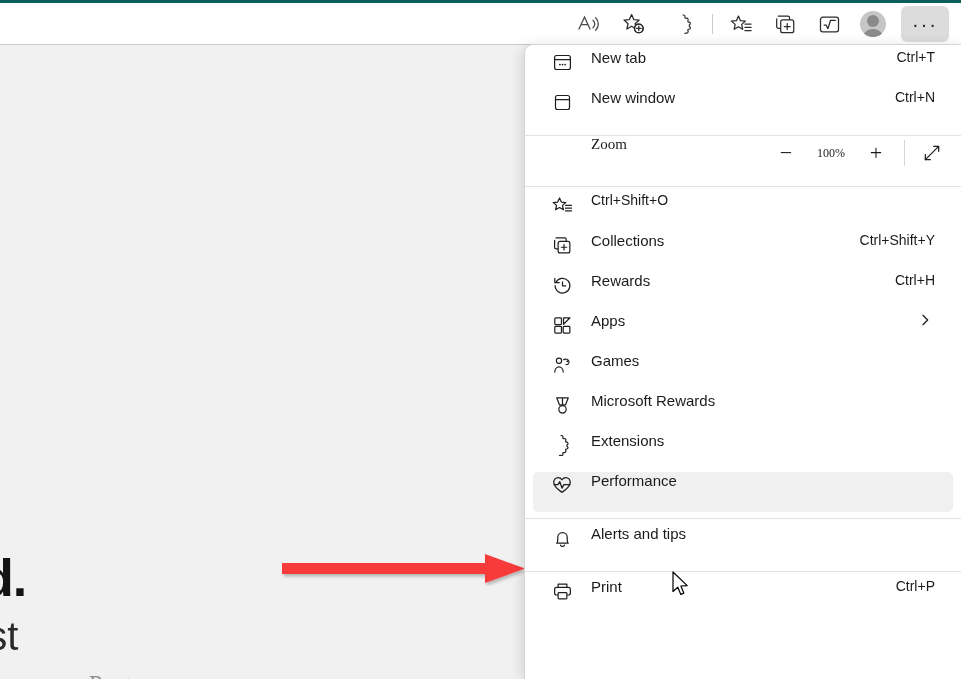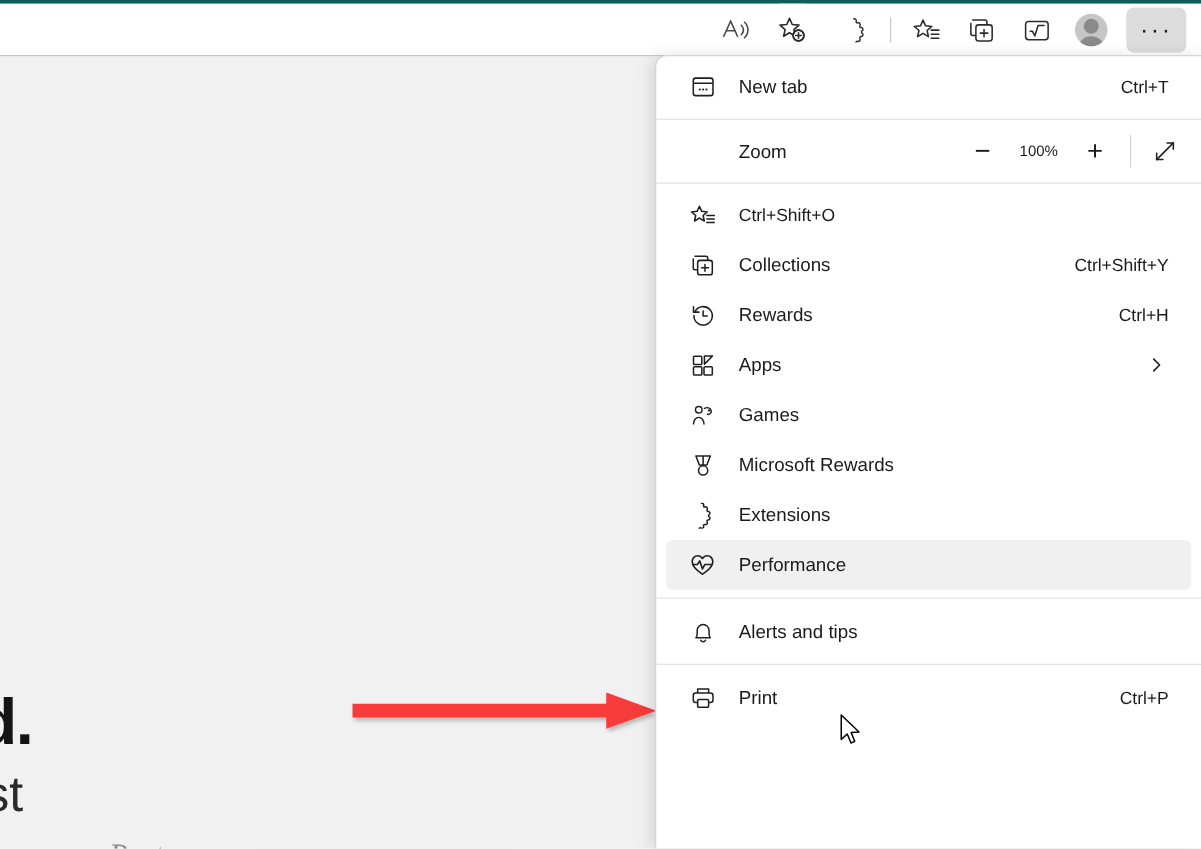--- a/index.html
+++ b/index.html
@@ -160,21 +160,21 @@
     border-bottom: none;
     border-radius: 9px 0 0 0;
     box-shadow: -2px 2px 14px rgba(0,0,0,0.13);
     box-sizing: border-box;
     overflow: hidden;
   }
   .menu-row {
     position: relative;
     height: 40px;
     display: flex;
-    align-items: center;
+    align-items: flex-start;
     padding: 0 14px 0 16px;
     margin: 0 8px;
     border-radius: 5px;
     box-sizing: border-box;
   }
   .menu-row.selected { background: #f0f0f0; }
   .mi-icon {
     width: 26px;
     min-width: 26px;
     height: 26px;
@@ -206,24 +206,25 @@
     height: 1px;
     background: #e2e2e2;
     margin: 0;
   }
 
   
   .zoom-row {
     position: relative;
     height: 50px;
     display: flex;
-    align-items: center;
+    align-items: flex-start;
     padding: 0 0 0 16px;
     margin: 0 8px;
     box-sizing: border-box;
+    font-family: Liberation Serif, serif;
   }
   .zoom-label {
     font-size: 15px;
     color: #1b1b1b;
     margin-left: 42px;
     flex: 1;
   }
   .zoom-ctl {
     display: flex;
     align-items: center;
@@ -358,20 +359,30 @@
           <path d="M3 8.6 H21"></path>
           <circle cx="9" cy="14.4" r="1" fill="#1f1f1f" stroke="none"></circle>
           <circle cx="12" cy="14.4" r="1" fill="#1f1f1f" stroke="none"></circle>
           <circle cx="15" cy="14.4" r="1" fill="#1f1f1f" stroke="none"></circle>
         </svg>
       </span>
       <span class="mi-label">New tab</span>
       <span class="mi-shortcut">Ctrl+T</span>
     </div>
 
+    <div class="menu-row">
+      <span class="mi-icon">
+        <svg width="21" height="21" viewBox="0 0 24 24" fill="none" stroke="#1f1f1f" stroke-width="1.4">
+          <rect x="4" y="4" width="16" height="16" rx="2.2"></rect>
+          <path d="M4 8.6 H20"></path>
+        </svg>
+      </span>
+      <span class="mi-label">New window</span>
+      <span class="mi-shortcut">Ctrl+N</span>
+    </div>
 
 
     <div style="height:6px"></div>
     <div class="divider"></div>
 
     <div class="zoom-row">
       <span class="zoom-label">Zoom</span>
       <span class="zoom-ctl">
         <span class="zoom-minus">−</span>
         <span class="zoom-value">100%</span>

